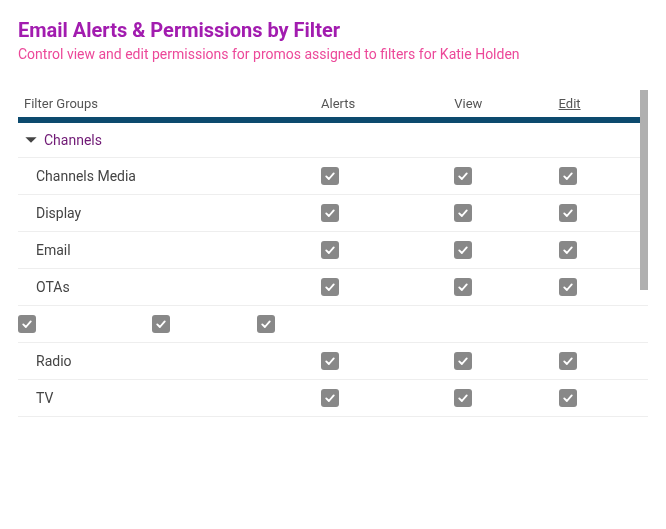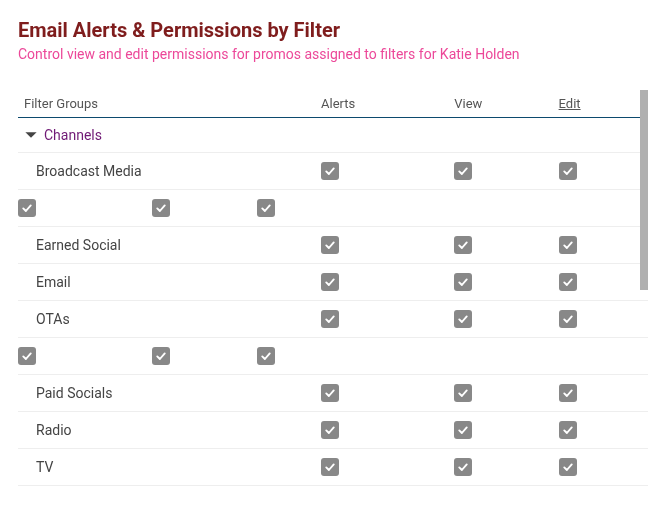--- a/index.html
+++ b/index.html
@@ -7,21 +7,21 @@
     margin: 0;
     padding: 18px;
     font-family: -apple-system, BlinkMacSystemFont, "Segoe UI", Roboto, Arial, sans-serif;
     background: #fff;
     color: #333;
     width: 666px;
   }
   .title {
     font-size: 20px;
     font-weight: 700;
-    color: #7f1d1d;
+    color: #a21caf;
     margin: 0 0 4px 0;
   }
   .subtitle {
     font-size: 14px;
     color: #ec4899;
     margin: 0 0 28px 0;
   }
   .table-wrap {
     position: relative;
     height: 410px;
@@ -40,21 +40,21 @@
     right: 0;
     top: 0;
     width: 8px;
     height: 200px;
     background: #b0b0b0;
     border-radius: 0;
   }
   .thead {
     display: flex;
     padding: 6px 0;
-    border-bottom: 1px solid #0c4a6e;
+    border-bottom: 6px solid #0c4a6e;
     font-size: 13px;
     color: #555;
   }
   .col-name { width: 305px; padding-left: 6px; }
   .col-alerts { width: 115px; }
   .col-view { width: 105px; margin-left: 19px; }
   .col-edit { width: 90px; text-decoration: underline; }
   .group-row {
     display: flex;
     align-items: center;
@@ -111,56 +111,39 @@
     <span class="chevron">
       <svg viewBox="0 0 10 10">
           <path d="M1 3 L5 7 L9 3 Z" fill="#444"></path>
         </svg>
     </span>
     <span>Channels</span>
   </div>
 
   <div id="rows">
       <div class="row">
-        <div class="col-name">Broadcast Media</div>
-        <div class="col-alerts"><span class="cb">
-            <svg viewBox="0 0 16 16">
-              <path d="M3 8.5 L6.5 12 L13 4.5" stroke="#fff" stroke-width="2.5" fill="none" stroke-linecap="round" stroke-linejoin="round"></path>
-            </svg>
-          </span></div>
-        <div class="col-view"><span class="cb">
-            <svg viewBox="0 0 16 16">
-              <path d="M3 8.5 L6.5 12 L13 4.5" stroke="#fff" stroke-width="2.5" fill="none" stroke-linecap="round" stroke-linejoin="round"></path>
-            </svg>
-          </span></div>
-        <div class="col-edit"><span class="cb">
-            <svg viewBox="0 0 16 16">
-              <path d="M3 8.5 L6.5 12 L13 4.5" stroke="#fff" stroke-width="2.5" fill="none" stroke-linecap="round" stroke-linejoin="round"></path>
-            </svg>
-          </span></div>
-      </div>
-      <div class="row">
-        <div class="col-alerts"><span class="cb">
-            <svg viewBox="0 0 16 16">
-              <path d="M3 8.5 L6.5 12 L13 4.5" stroke="#fff" stroke-width="2.5" fill="none" stroke-linecap="round" stroke-linejoin="round"></path>
-            </svg>
-          </span></div>
-        <div class="col-view"><span class="cb">
-            <svg viewBox="0 0 16 16">
-              <path d="M3 8.5 L6.5 12 L13 4.5" stroke="#fff" stroke-width="2.5" fill="none" stroke-linecap="round" stroke-linejoin="round"></path>
-            </svg>
-          </span></div>
-        <div class="col-edit"><span class="cb">
-            <svg viewBox="0 0 16 16">
-              <path d="M3 8.5 L6.5 12 L13 4.5" stroke="#fff" stroke-width="2.5" fill="none" stroke-linecap="round" stroke-linejoin="round"></path>
-            </svg>
-          </span></div>
-      </div>
-      <div class="row">
-        <div class="col-name">Earned Social</div>
+        <div class="col-name">Channels Media</div>
+        <div class="col-alerts"><span class="cb">
+            <svg viewBox="0 0 16 16">
+              <path d="M3 8.5 L6.5 12 L13 4.5" stroke="#fff" stroke-width="2.5" fill="none" stroke-linecap="round" stroke-linejoin="round"></path>
+            </svg>
+          </span></div>
+        <div class="col-view"><span class="cb">
+            <svg viewBox="0 0 16 16">
+              <path d="M3 8.5 L6.5 12 L13 4.5" stroke="#fff" stroke-width="2.5" fill="none" stroke-linecap="round" stroke-linejoin="round"></path>
+            </svg>
+          </span></div>
+        <div class="col-edit"><span class="cb">
+            <svg viewBox="0 0 16 16">
+              <path d="M3 8.5 L6.5 12 L13 4.5" stroke="#fff" stroke-width="2.5" fill="none" stroke-linecap="round" stroke-linejoin="round"></path>
+            </svg>
+          </span></div>
+      </div>
+      <div class="row">
+        <div class="col-name">Display</div>
         <div class="col-alerts"><span class="cb">
             <svg viewBox="0 0 16 16">
               <path d="M3 8.5 L6.5 12 L13 4.5" stroke="#fff" stroke-width="2.5" fill="none" stroke-linecap="round" stroke-linejoin="round"></path>
             </svg>
           </span></div>
         <div class="col-view"><span class="cb">
             <svg viewBox="0 0 16 16">
               <path d="M3 8.5 L6.5 12 L13 4.5" stroke="#fff" stroke-width="2.5" fill="none" stroke-linecap="round" stroke-linejoin="round"></path>
             </svg>
           </span></div>
@@ -200,38 +183,20 @@
               <path d="M3 8.5 L6.5 12 L13 4.5" stroke="#fff" stroke-width="2.5" fill="none" stroke-linecap="round" stroke-linejoin="round"></path>
             </svg>
           </span></div>
         <div class="col-edit"><span class="cb">
             <svg viewBox="0 0 16 16">
               <path d="M3 8.5 L6.5 12 L13 4.5" stroke="#fff" stroke-width="2.5" fill="none" stroke-linecap="round" stroke-linejoin="round"></path>
             </svg>
           </span></div>
       </div>
       <div class="row">
-        <div class="col-alerts"><span class="cb">
-            <svg viewBox="0 0 16 16">
-              <path d="M3 8.5 L6.5 12 L13 4.5" stroke="#fff" stroke-width="2.5" fill="none" stroke-linecap="round" stroke-linejoin="round"></path>
-            </svg>
-          </span></div>
-        <div class="col-view"><span class="cb">
-            <svg viewBox="0 0 16 16">
-              <path d="M3 8.5 L6.5 12 L13 4.5" stroke="#fff" stroke-width="2.5" fill="none" stroke-linecap="round" stroke-linejoin="round"></path>
-            </svg>
-          </span></div>
-        <div class="col-edit"><span class="cb">
-            <svg viewBox="0 0 16 16">
-              <path d="M3 8.5 L6.5 12 L13 4.5" stroke="#fff" stroke-width="2.5" fill="none" stroke-linecap="round" stroke-linejoin="round"></path>
-            </svg>
-          </span></div>
-      </div>
-      <div class="row">
-        <div class="col-name">Paid Socials</div>
         <div class="col-alerts"><span class="cb">
             <svg viewBox="0 0 16 16">
               <path d="M3 8.5 L6.5 12 L13 4.5" stroke="#fff" stroke-width="2.5" fill="none" stroke-linecap="round" stroke-linejoin="round"></path>
             </svg>
           </span></div>
         <div class="col-view"><span class="cb">
             <svg viewBox="0 0 16 16">
               <path d="M3 8.5 L6.5 12 L13 4.5" stroke="#fff" stroke-width="2.5" fill="none" stroke-linecap="round" stroke-linejoin="round"></path>
             </svg>
           </span></div>

